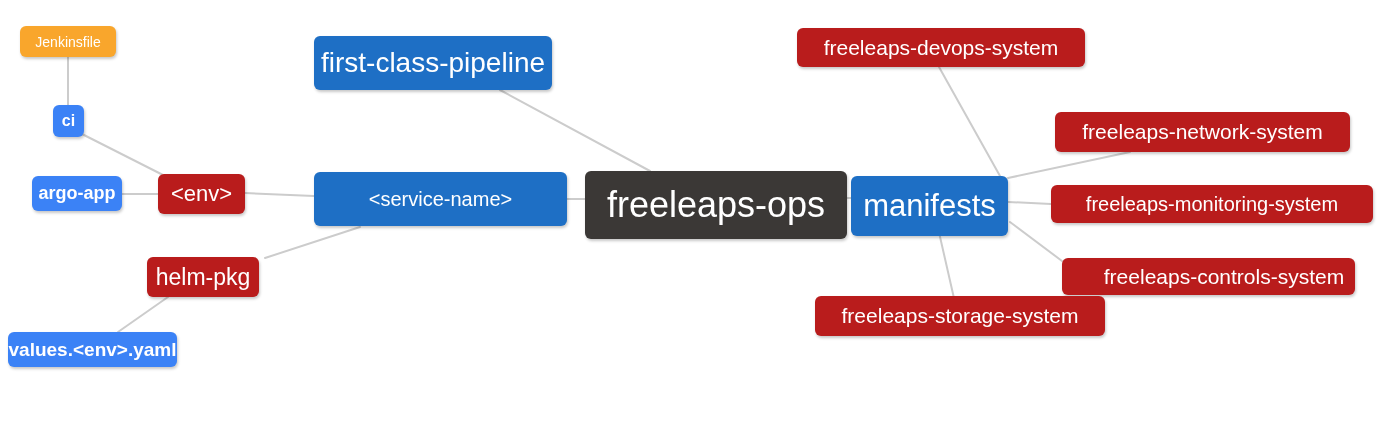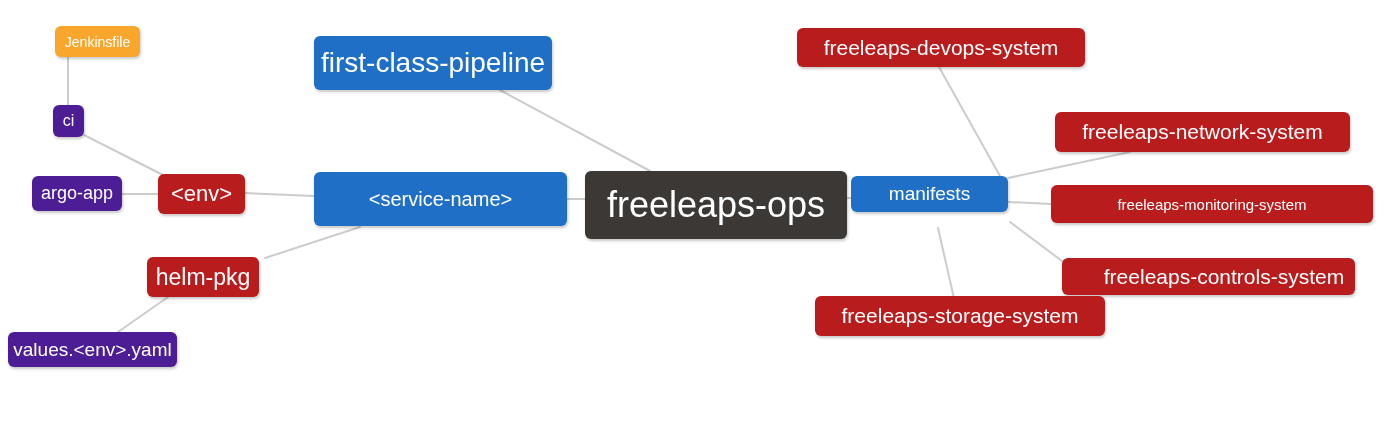--- a/index.html
+++ b/index.html
@@ -37,21 +37,21 @@
     border-radius: 6px;
     white-space: nowrap;
     box-shadow: 1px 2px 3px rgba(0,0,0,0.22);
     cursor: pointer;
     box-sizing: border-box;
     padding: 0 6px;
     user-select: none;
   }
   .c-blue  { background: #1E6FC5; }
   .c-green { background: #b91c1c; }
-  .c-red   { background: #4c1d95; }
+  .c-red   { background: #3b82f6; font-weight: bold; }
   .c-amber { background: #F9A62C; }
   .c-dark  { background: #3B3836; }
 </style>
 </head>
 <body>
 
 <div class="canvas">
   <svg class="edges-svg" width="1390" height="421" viewBox="0 0 1390 421">
       <line x1="68" y1="57" x2="68" y2="105"></line>
       <line x1="82" y1="134" x2="163" y2="175"></line>
@@ -62,29 +62,29 @@
       <line x1="500" y1="90" x2="650" y2="171"></line>
       <line x1="567" y1="199" x2="585" y2="199"></line>
       <line x1="845" y1="198" x2="851" y2="198"></line>
       <line x1="1000" y1="176" x2="939" y2="67"></line>
       <line x1="1008" y1="178" x2="1130" y2="152"></line>
       <line x1="1008" y1="202" x2="1051" y2="204"></line>
       <line x1="1010" y1="222" x2="1062" y2="261"></line>
       <line x1="938" y1="228" x2="956" y2="307"></line>
     </svg>
   <div>
-      <div class="node c-amber" style="left: 20px; top: 26px; width: 85px; height: 31px; font-size: 14px; margin-left: 35px;">Jenkinsfile</div>
+      <div class="node c-amber" style="left: 20px; top: 26px; width: 96px; height: 31px; font-size: 14px;">Jenkinsfile</div>
       <div class="node c-red" style="left: 53px; top: 105px; width: 31px; height: 32px; font-size: 16px;">ci</div>
       <div class="node c-red" style="left: 32px; top: 176px; width: 90px; height: 35px; font-size: 18px;">argo-app</div>
       <div class="node c-green" style="left: 158px; top: 174px; width: 87px; height: 40px; font-size: 22px;">&lt;env&gt;</div>
       <div class="node c-green" style="left: 147px; top: 257px; width: 112px; height: 40px; font-size: 23px;">helm-pkg</div>
       <div class="node c-red" style="left: 8px; top: 332px; width: 169px; height: 35px; font-size: 19px;">values.&lt;env&gt;.yaml</div>
       <div class="node c-blue" style="left: 314px; top: 36px; width: 238px; height: 54px; font-size: 28px;">first-class-pipeline</div>
       <div class="node c-blue" style="left: 314px; top: 172px; width: 253px; height: 54px; font-size: 20px;">&lt;service-name&gt;</div>
       <div class="node c-dark" style="left: 585px; top: 171px; width: 262px; height: 68px; font-size: 36px; text-align: center;">freeleaps-ops</div>
-      <div class="node c-blue" style="left: 851px; top: 176px; width: 157px; height: 36px; font-size: 19px;">manifests</div>
+      <div class="node c-blue" style="left: 851px; top: 176px; width: 157px; height: 60px; font-size: 31px;">manifests</div>
       <div class="node c-green" style="left: 797px; top: 28px; width: 288px; height: 39px; font-size: 21px;">freeleaps-devops-system</div>
       <div class="node c-green" style="left: 1055px; top: 112px; width: 295px; height: 40px; font-size: 21px;">freeleaps-network-system</div>
-      <div class="node c-green" style="left: 1051px; top: 185px; width: 322px; height: 38px; font-size: 15px;">freeleaps-monitoring-system</div>
+      <div class="node c-green" style="left: 1051px; top: 185px; width: 322px; height: 38px; font-size: 20px;">freeleaps-monitoring-system</div>
       <div class="node c-green" style="left: 1062px; top: 258px; width: 293px; height: 37px; font-size: 21px; padding-left: 37px;">freeleaps-controls-system</div>
       <div class="node c-green" style="left: 815px; top: 296px; width: 290px; height: 40px; font-size: 21px;">freeleaps-storage-system</div>
     </div>
 </div>
 
 </body></html>

